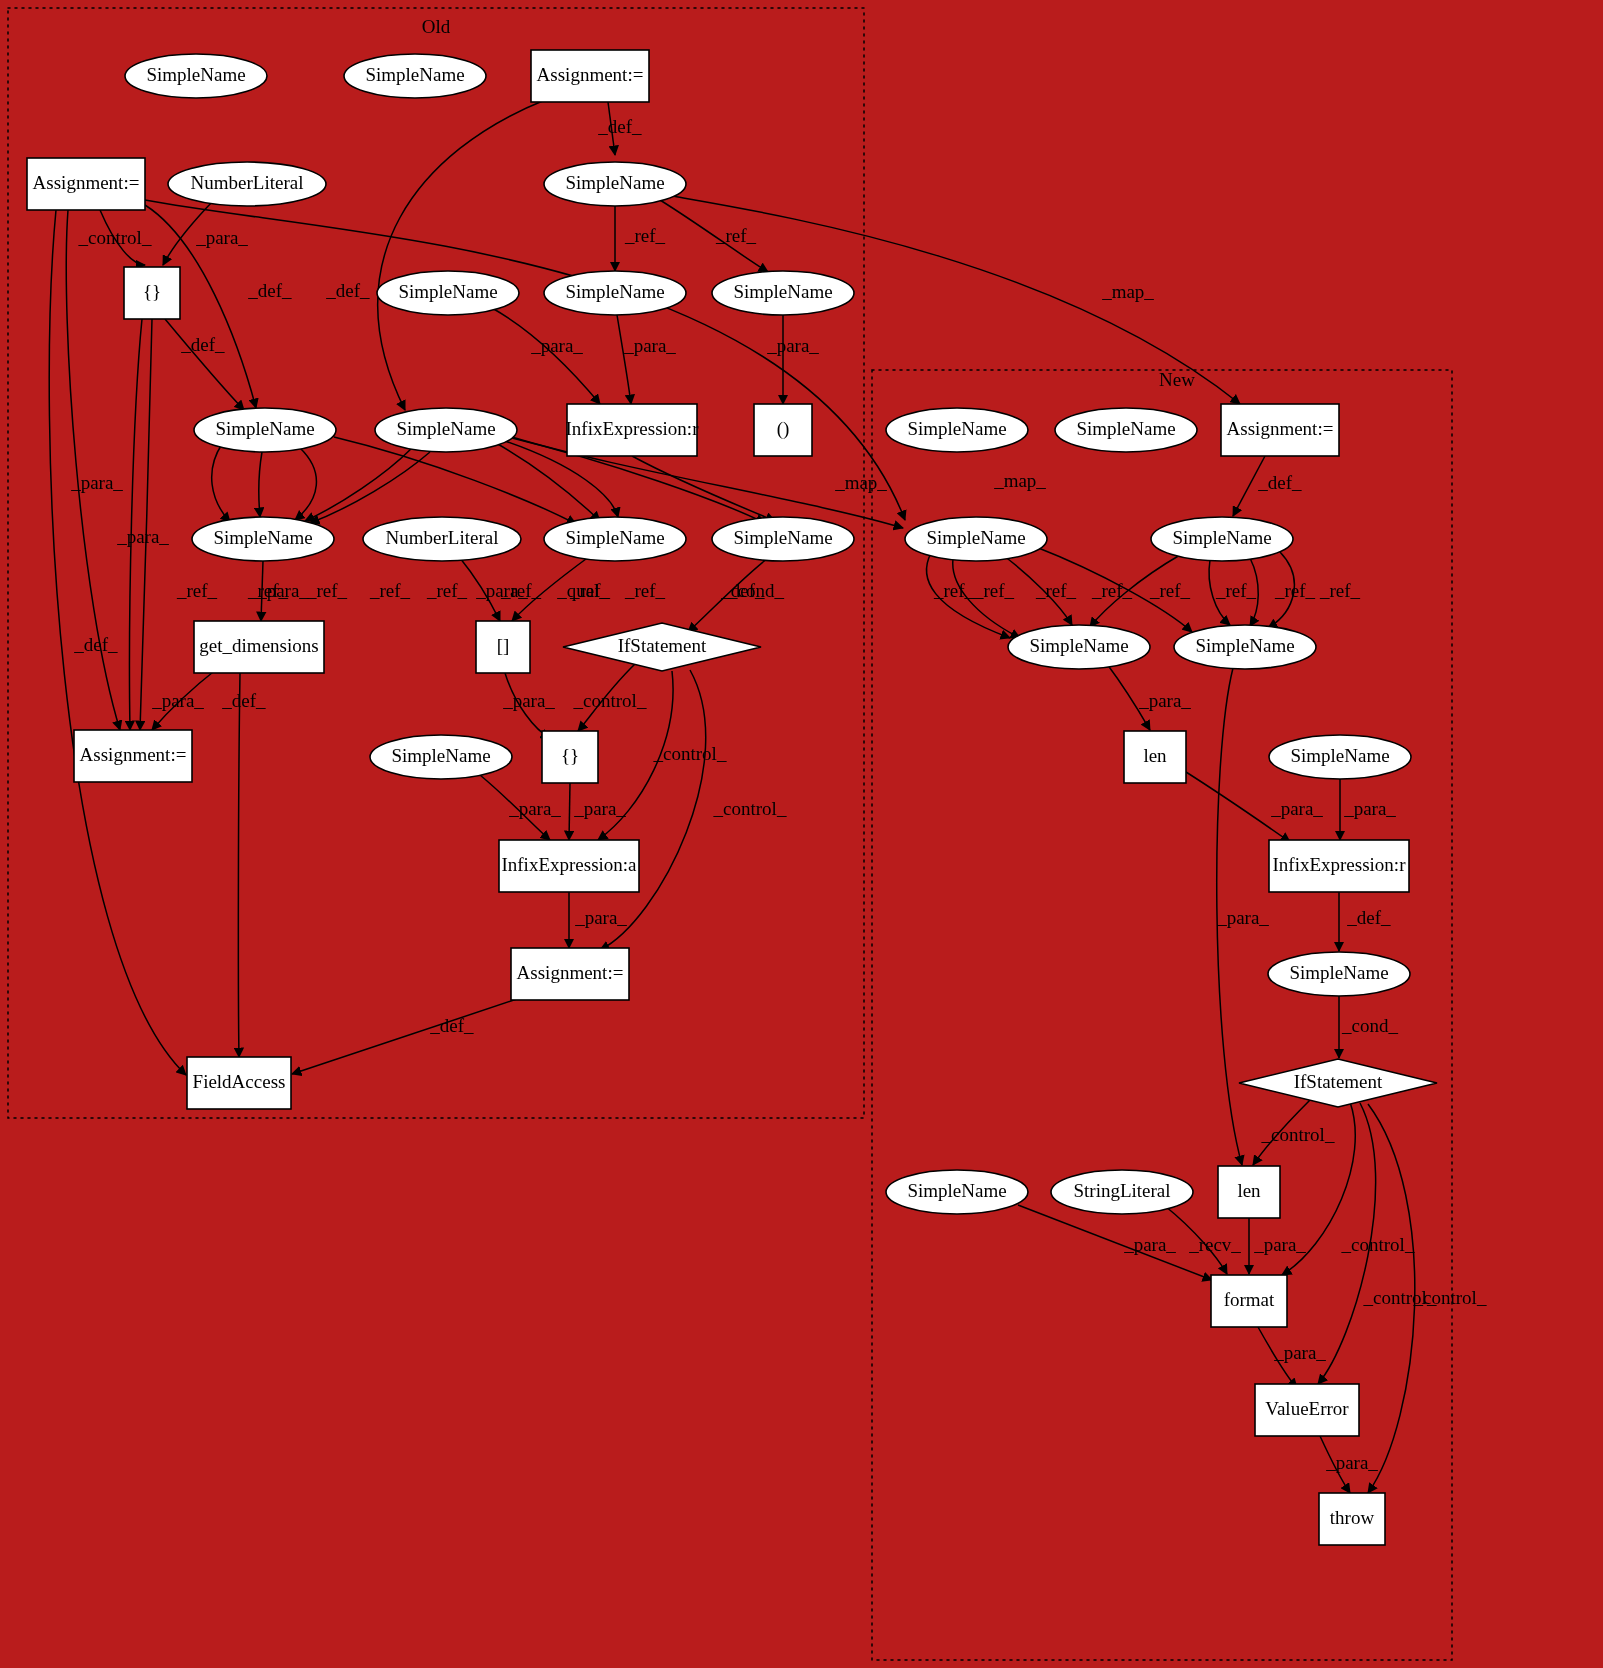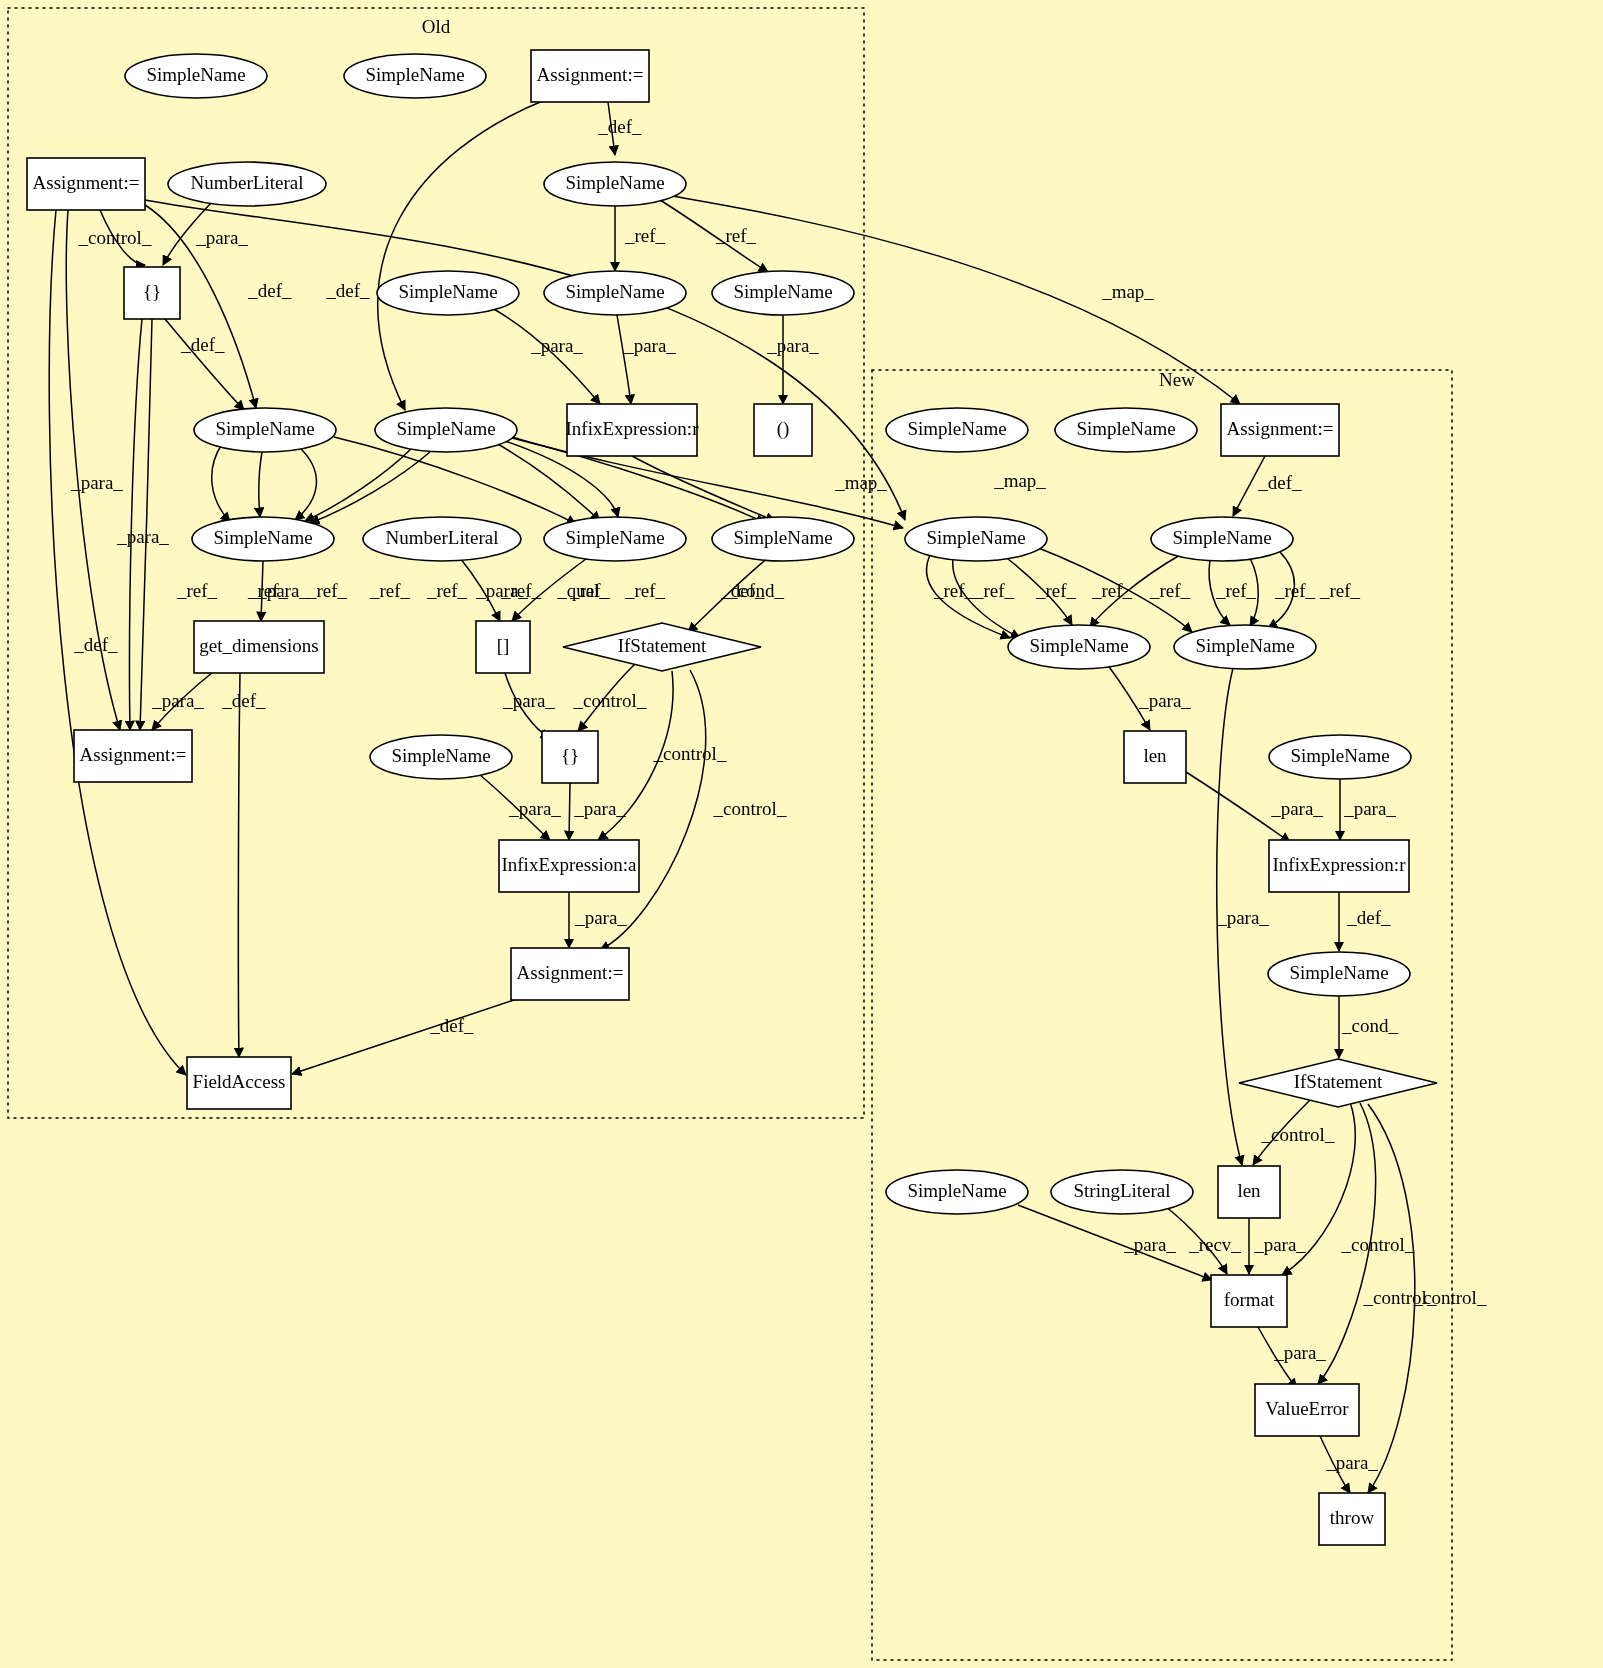--- a/index.html
+++ b/index.html
@@ -1,17 +1,17 @@
 <!DOCTYPE html>
 <html><head>
 <meta charset="utf-8">
 <style>
   html,body{margin:0;padding:0;background:#ffffff;}
   body{font-family:"Liberation Serif", serif;}
-  #canvas{position:relative;width:1603px;height:1668px;overflow:hidden;background:#fef9c3;}
+  #canvas{position:relative;width:1603px;height:1668px;overflow:hidden;background:#b91c1c;}
   svg#graph{position:absolute;left:0;top:0;width:1603px;height:1668px;}
   .node-label{font-family:"Liberation Serif", serif;font-size:19px;fill:#000;text-anchor:middle;dominant-baseline:middle;}
   .edge-label{font-family:"Liberation Serif", serif;font-size:19px;fill:#000;text-anchor:middle;dominant-baseline:middle;}
   .cluster-label{font-family:"Liberation Serif", serif;font-size:19px;fill:#000;text-anchor:middle;dominant-baseline:middle;}
   .shape{fill:#ffffff;stroke:#000000;stroke-width:1.6;}
   .edge{fill:none;stroke:#000000;stroke-width:1.5;}
   .cluster{fill:none;stroke:#000000;stroke-width:1.5;stroke-dasharray:2 5;stroke-linecap:round;}
 </style>
 </head>
 <body>

